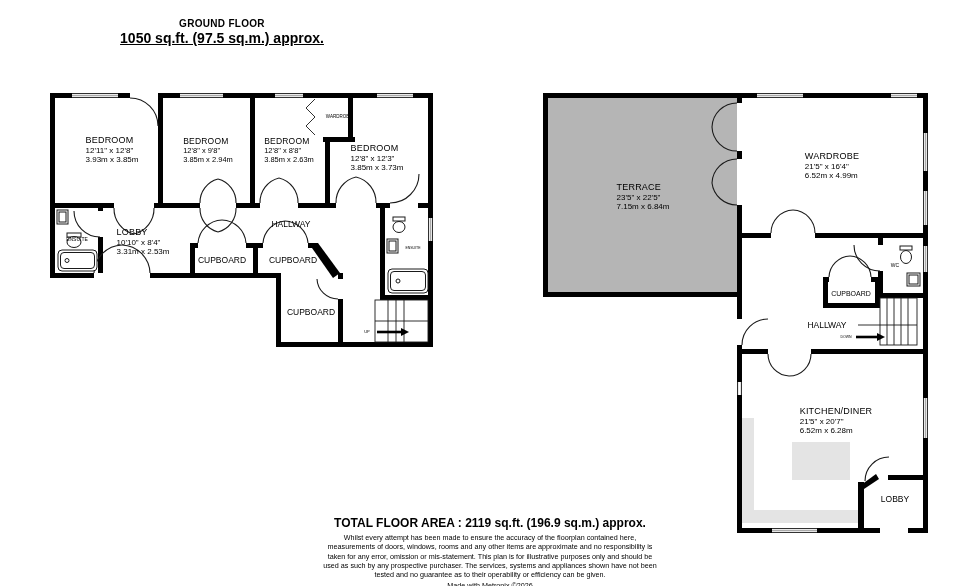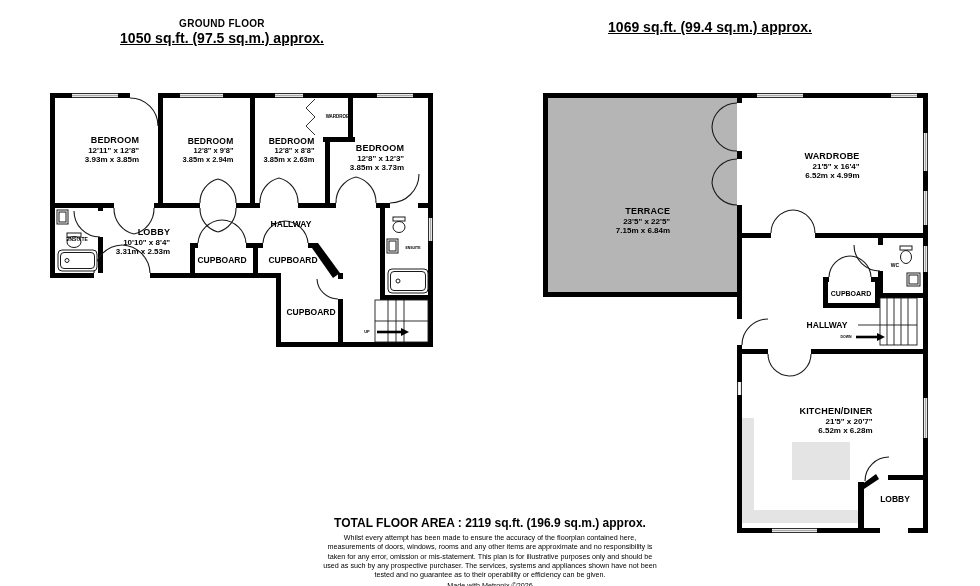--- a/index.html
+++ b/index.html
@@ -3,22 +3,22 @@
 <meta charset="utf-8">
 <style>
   html,body{margin:0;padding:0;}
   body{width:980px;height:586px;background:#ffffff;position:relative;overflow:hidden;
        font-family:"Liberation Sans", sans-serif;color:#000;}
   .floor-title{position:absolute;top:18px;text-align:center;font-weight:bold;}
   .ft-name{font-size:10px;letter-spacing:.3px;}
   .ft-area{font-size:14px;margin-top:1px;text-decoration:underline;}
   .plan{position:absolute;}
   .plan svg{position:absolute;left:0;top:0;}
-  .lbl{position:absolute;transform:translate(-50%,-50%);text-align:right;
-       white-space:nowrap;font-weight:bold;line-height:1.2;z-index:5;}
+  .lbl{position:absolute;transform:translate(-50%,-50%);text-align:left;
+       white-space:nowrap;font-weight:normal;line-height:1.2;z-index:5;}
   .rn{font-size:8.5px;letter-spacing:.2px;}
   .rd{font-size:7.5px;}
   .big .rn{font-size:9px;}
   .big .rd{font-size:8px;}
   .footer{position:absolute;left:320px;top:516px;width:340px;text-align:center;}
   .footer-total{font-size:12px;font-weight:bold;margin-bottom:3px;}
   .footer-disclaimer{font-size:7.2px;line-height:1.3;}
   .footer-credit{font-size:7.2px;margin-top:1px;}
   .wall{fill:#000;}
   .gap{fill:#fff;}
@@ -29,21 +29,20 @@
   .winmid{stroke:#555;stroke-width:0.5;}
 </style>
 </head>
 <body>
 
 <div class="floor-title" style="left:72px;width:300px;">
   <div class="ft-name">GROUND FLOOR</div>
   <div class="ft-area">1050 sq.ft. (97.5 sq.m.) approx.</div>
 </div>
 <div class="floor-title" style="left:560px;width:300px;">
-  <div class="ft-area">1069 sq.ft. (99.4 sq.m.) approx.</div>
 </div>
 
 <div class="plan" style="left:50px;top:93px;width:383px;height:254px;">
   <svg width="383" height="254" viewBox="0 0 383 254">
 
     <g class="wall">
       <rect x="0" y="0" width="383" height="5"></rect>
       <rect x="0" y="0" width="5" height="185"></rect>
       <rect x="378" y="0" width="5" height="254"></rect>
       <rect x="0" y="180" width="231" height="5"></rect>
@@ -304,21 +303,21 @@
     </g>
 
     <g class="fixture">
       <rect x="357" y="153" width="12" height="4"></rect>
         <ellipse cx="363" cy="164" rx="5.5" ry="6.5"></ellipse>
       <rect x="364" y="180" width="13" height="13"></rect>
         <rect x="366" y="182" width="9" height="9"></rect>
     </g>
   </svg>
 
-  <div class="lbl big" style="left:100px;top:104px;margin-top:24px;">
+  <div class="lbl big" style="left:100px;top:104px;">
     <div class="rn">TERRACE</div>
     <div class="rd">23'5" x 22'5"</div>
     <div class="rd">7.15m x 6.84m</div>
   </div>
   <div class="lbl big" style="left:289px;top:73px;">
     <div class="rn">WARDROBE</div>
     <div class="rd">21'5" x 16'4"</div>
     <div class="rd">6.52m x 4.99m</div>
   </div>
   <div class="lbl big" style="left:293px;top:328px;">

